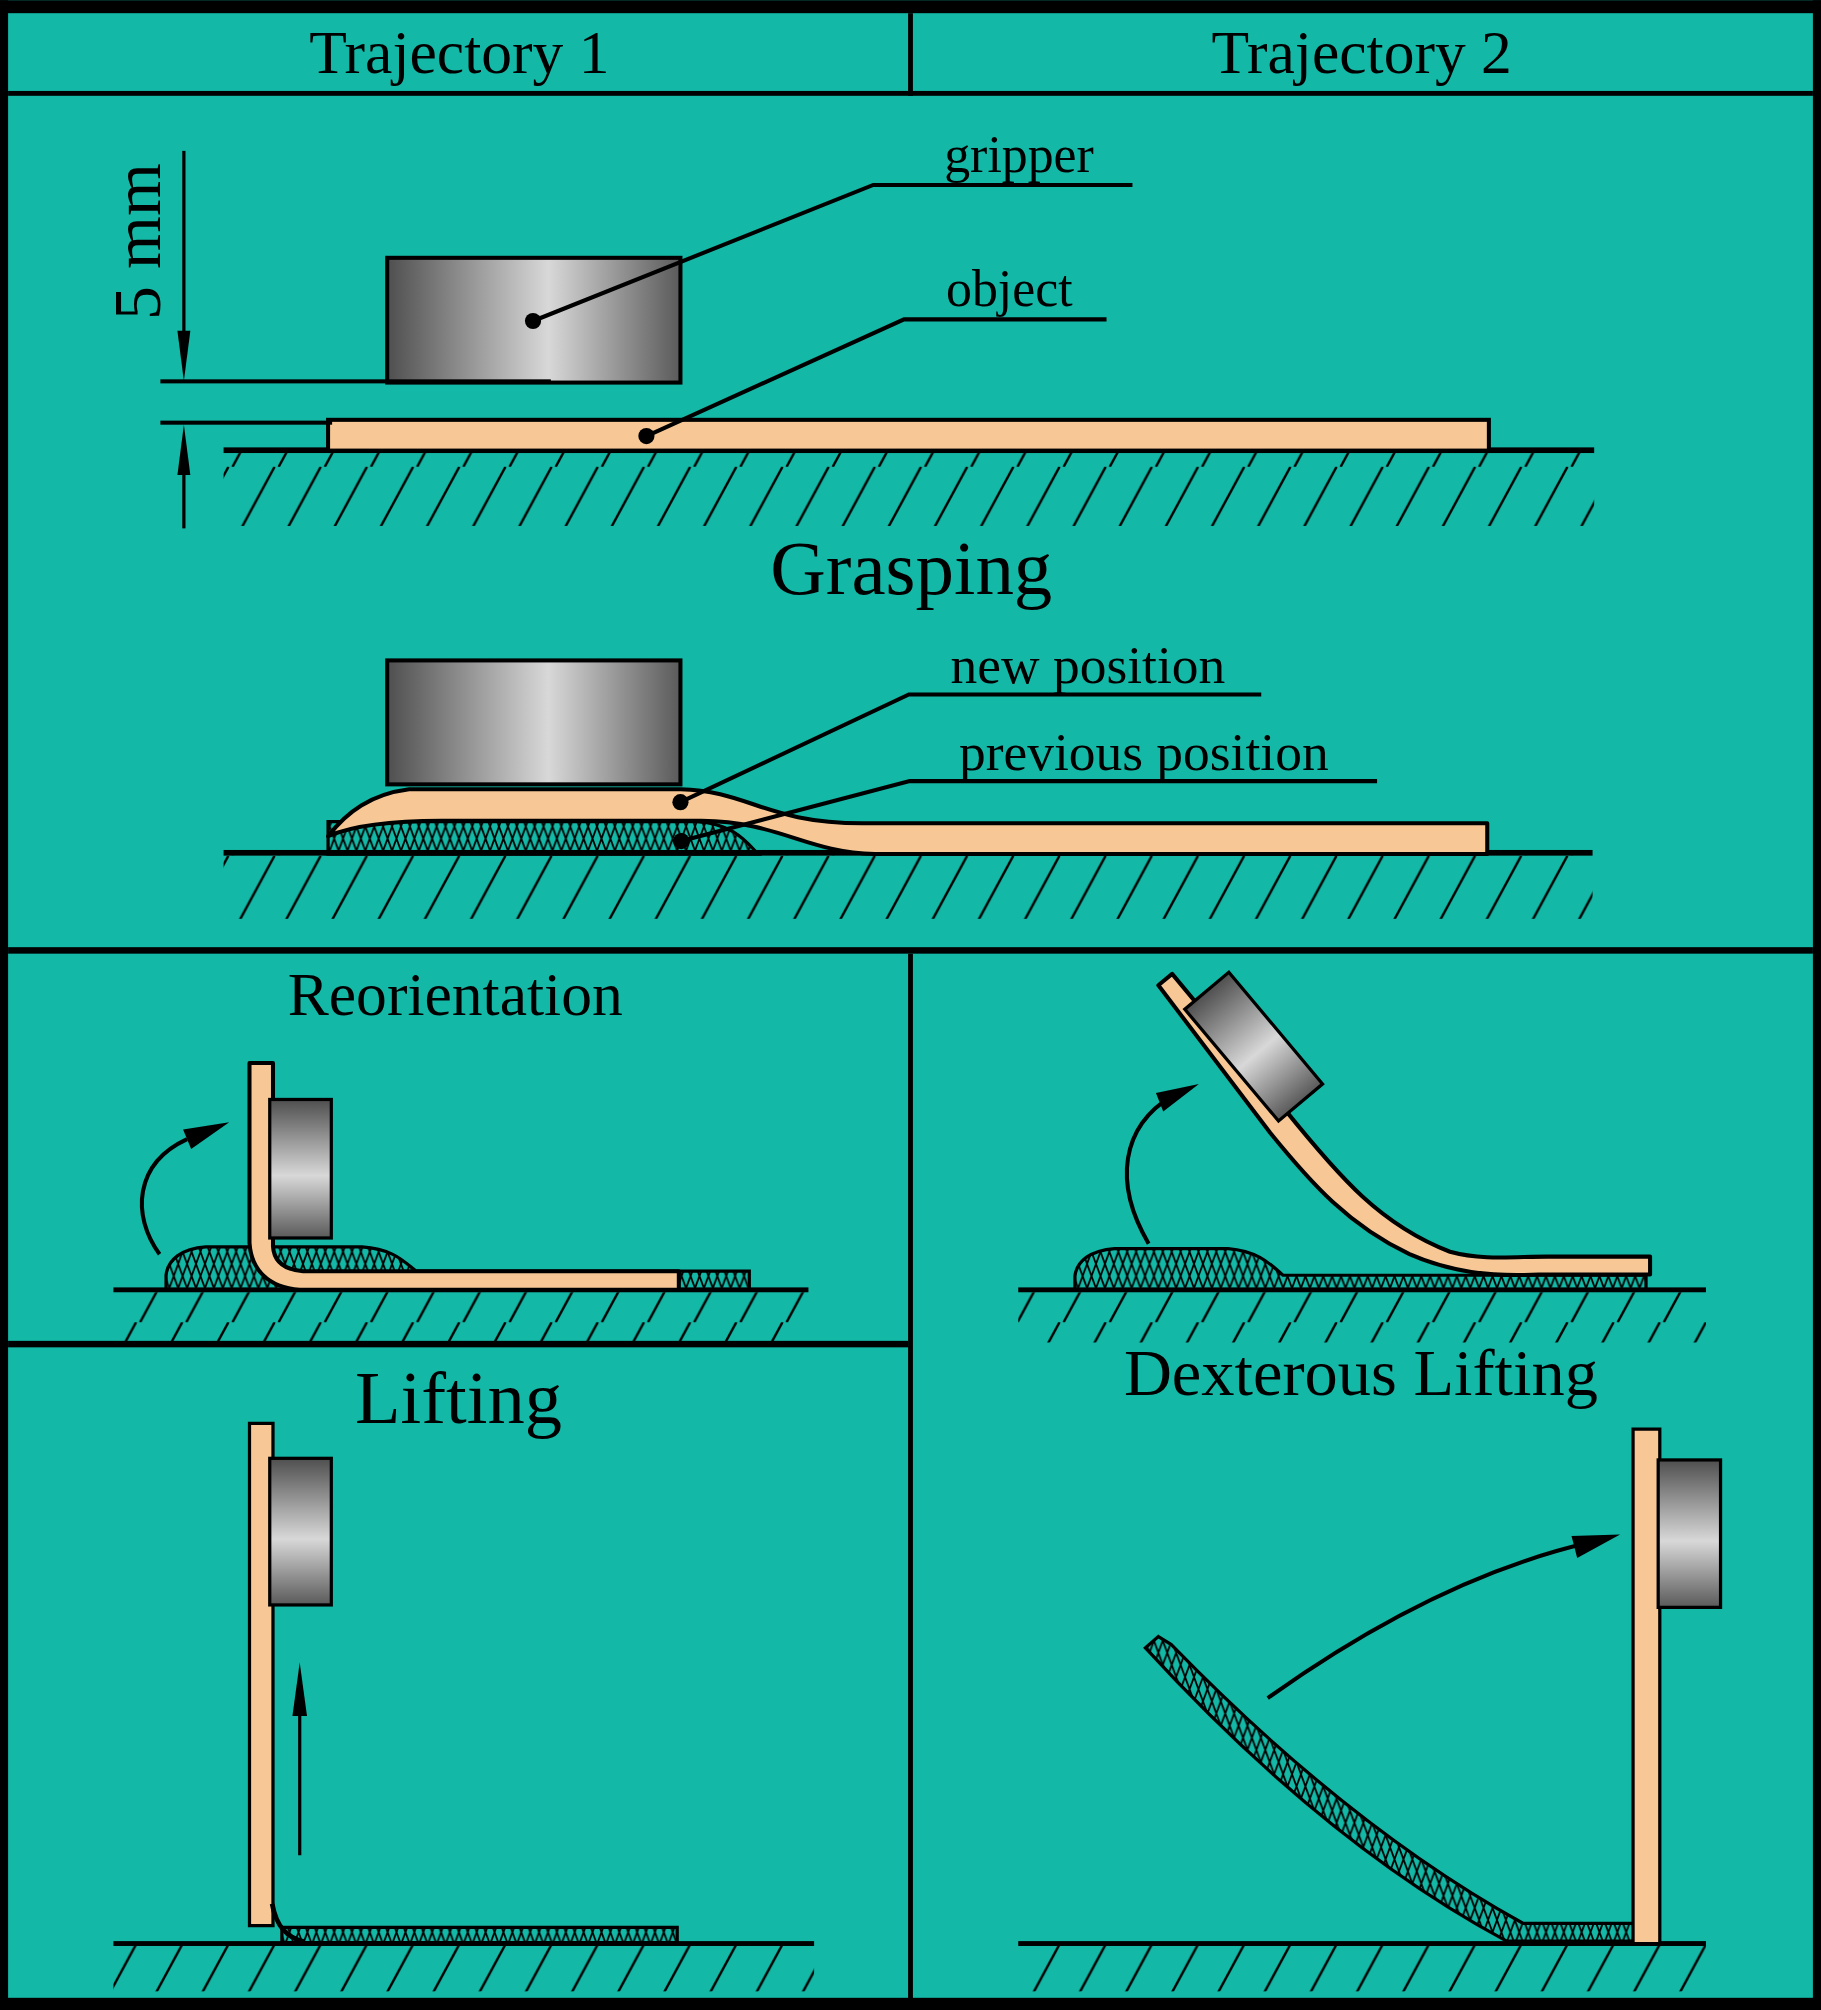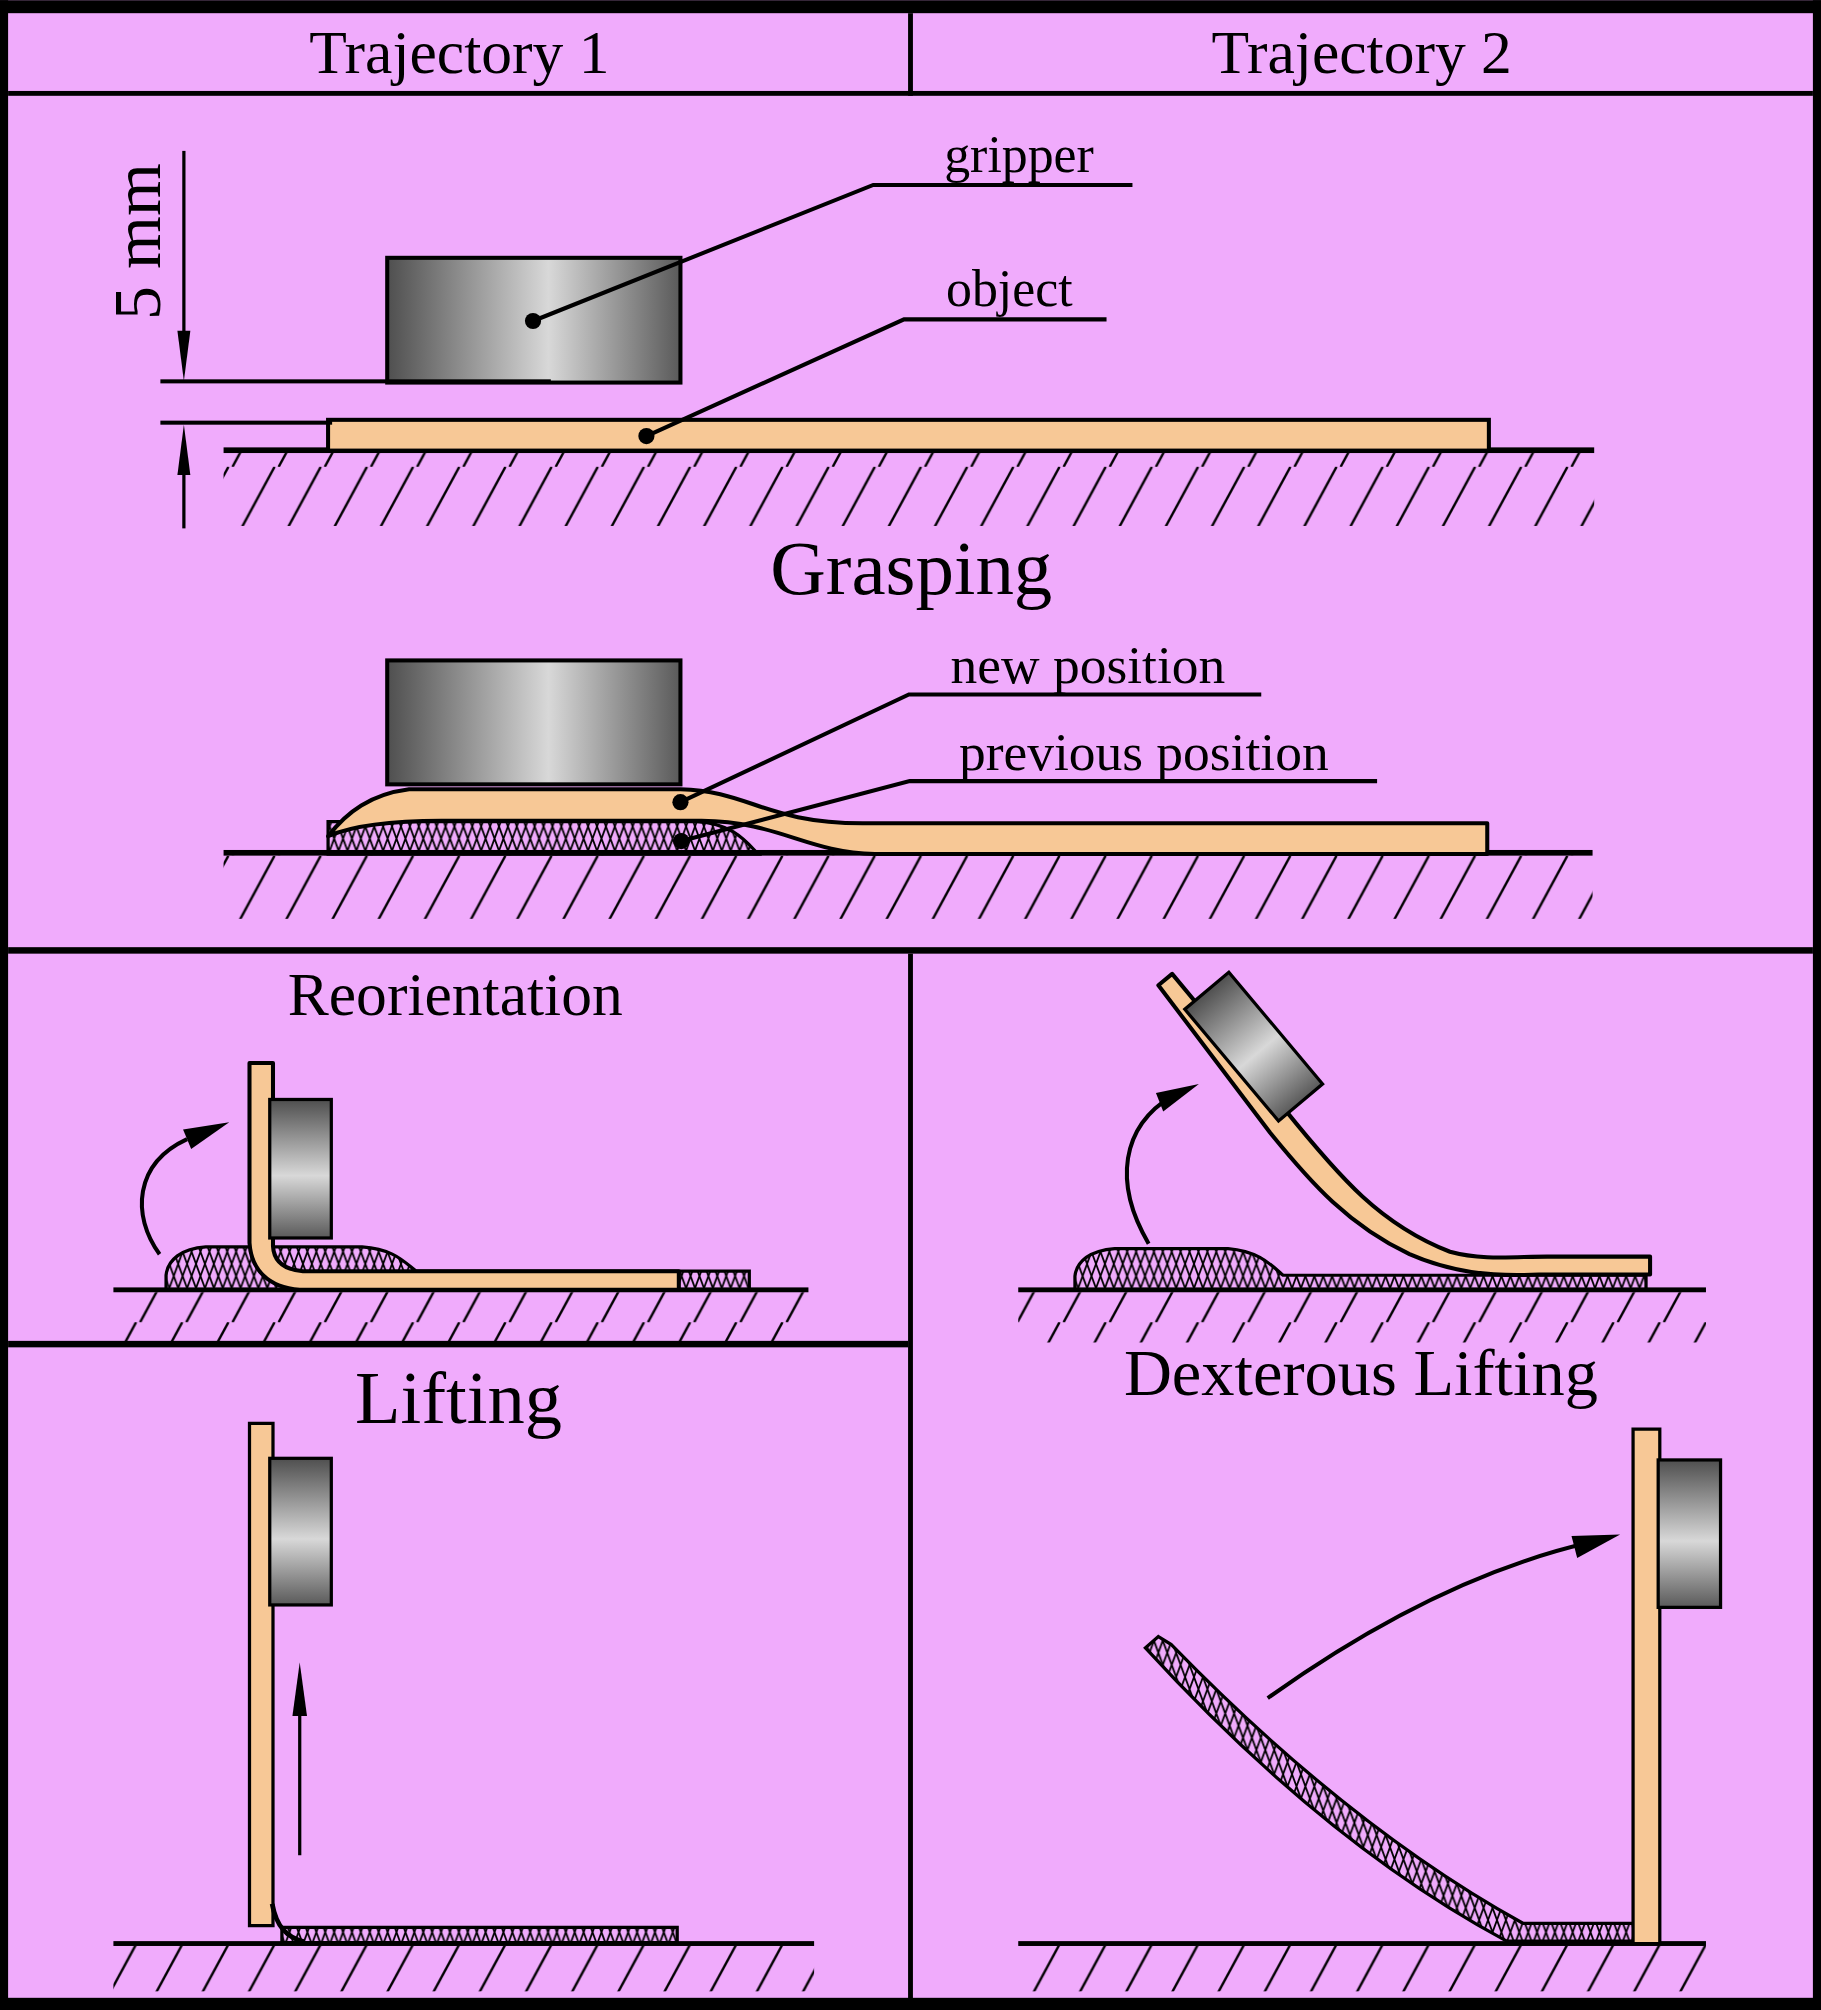--- a/index.html
+++ b/index.html
@@ -1,16 +1,16 @@
 <!DOCTYPE html>
 <html style="font-size:13px"><head>
 <meta charset="utf-8">
 <style>
   html,body{margin:0;padding:0;background:#fff;}
-  .figure-page{width:1821px;height:2011px;position:relative;background:#f0abfc;}
+  .figure-page{width:1821px;height:2011px;position:relative;background:#14b8a6;}
   svg{display:block;}
   text{font-family:"Liberation Serif","DejaVu Serif",serif;fill:#000;}
   .title-txt{font-family:"Liberation Serif","DejaVu Serif",serif;}
 </style>
 </head>
 <body>
 
 <div class="figure-page">
 <svg width="1821" height="2011" viewBox="0 0 2248 2482" xmlns="http://www.w3.org/2000/svg">
 

